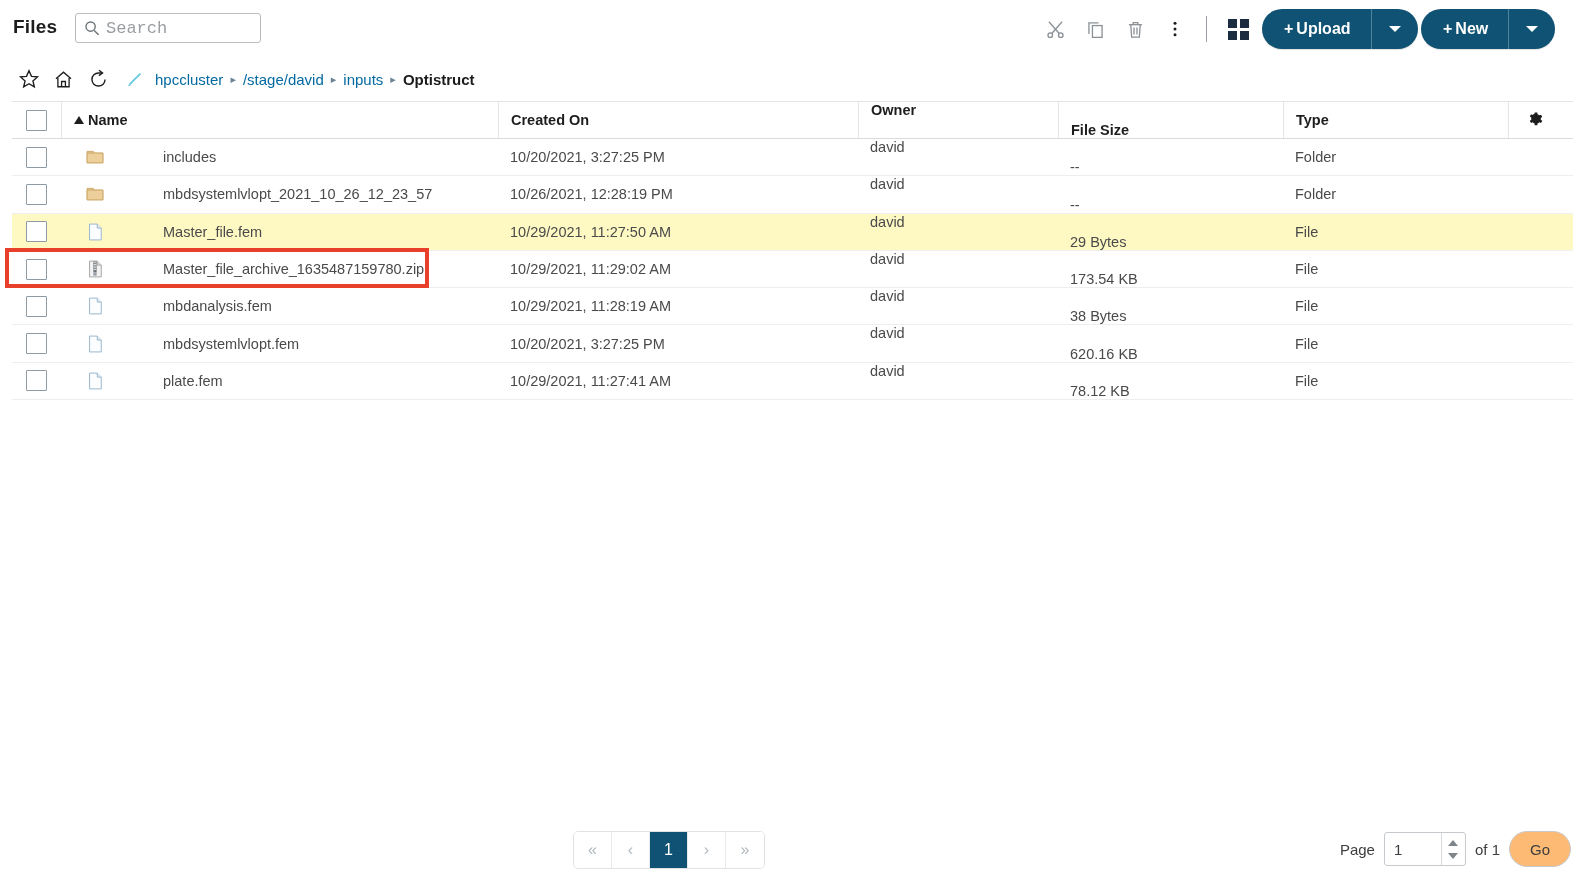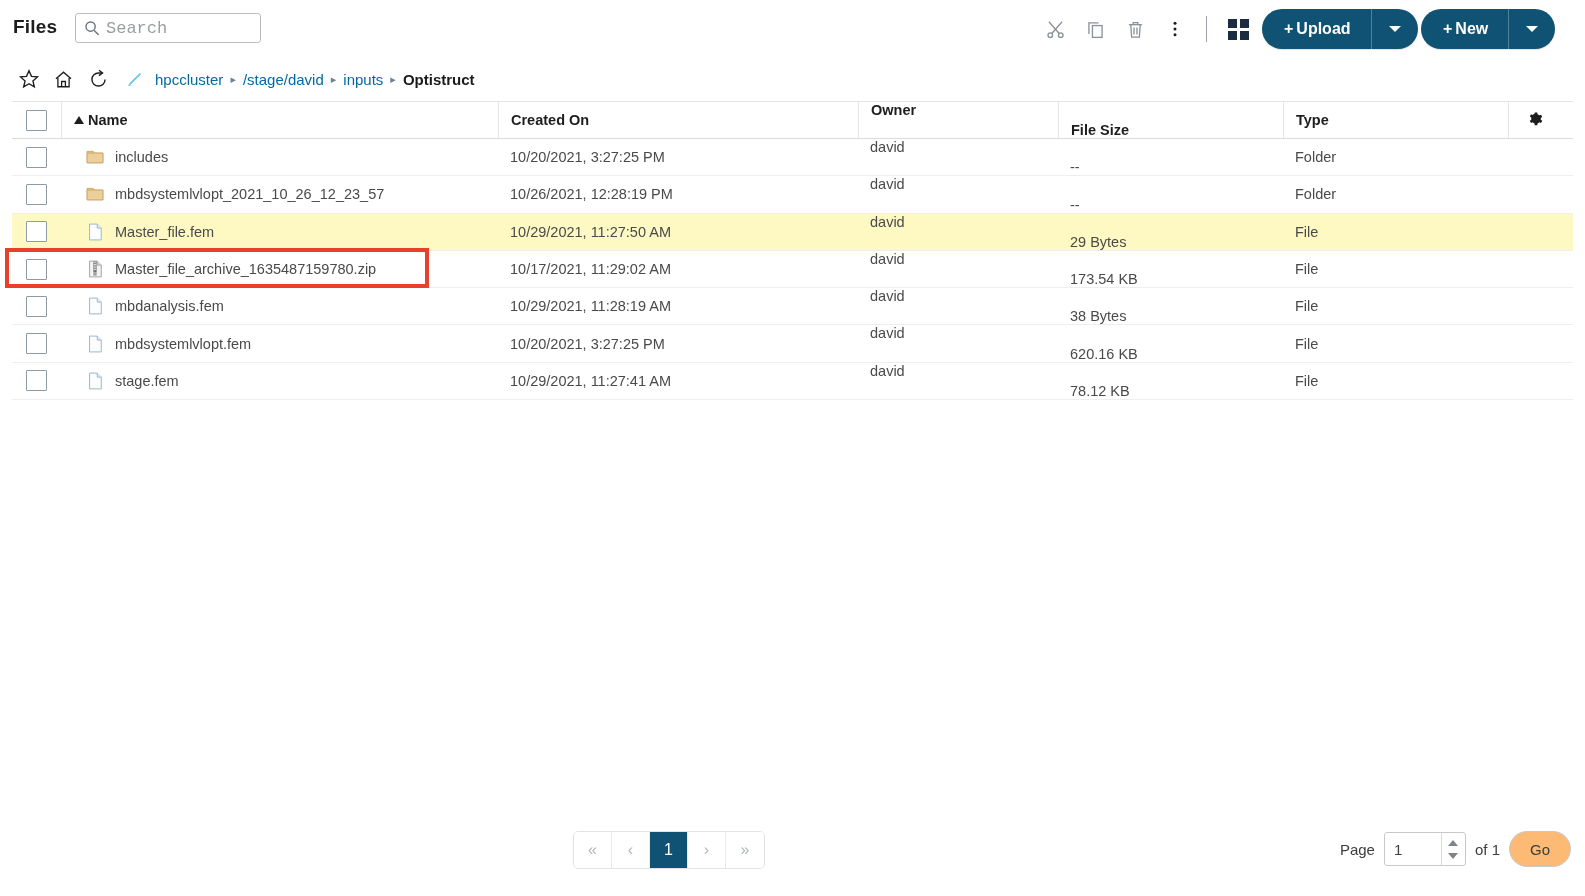--- a/index.html
+++ b/index.html
@@ -115,21 +115,21 @@
   .thead .cell { font-weight: bold; color: #1d1d1d; font-size: 14.5px; }
   .c-check { width: 49px; padding-left: 0; display: flex; align-items: center; justify-content: center; }
   .c-name  { width: 437px; display: flex; align-items: center; border-left: 1px solid #e3e6e8; height: 100%; }
   .c-date  { width: 360px; display: flex; align-items: center; border-left: 1px solid #e3e6e8; height: 100%; }
   .c-owner { width: 200px; display: flex; align-items: flex-start; border-left: 1px solid #e3e6e8; height: 100%; }
   .c-size  { width: 225px; display: flex; align-items: flex-end; border-left: 1px solid #e3e6e8; height: 100%; }
   .c-type  { width: 225px; display: flex; align-items: center; border-left: 1px solid #e3e6e8; height: 100%; }
   .c-gear  { width: 51px; display: flex; align-items: center; justify-content: center;
              border-left: 1px solid #e3e6e8; height: 100%; padding-left: 0; }
   .trow .c-name, .trow .c-date, .trow .c-owner, .trow .c-size, .trow .c-type, .trow .c-gear { border-left: none; }
-  .trow .c-name { padding-left: 24px; }
+  .trow .c-name { padding-left: 24px; gap: 48px; }
 
   .chk {
     width: 21px; height: 21px; border: 1px solid #8e9ba4; background: #fff; border-radius: 1px;
     cursor: pointer; display: block;
   }
   .sort-asc {
     width: 0; height: 0; border-left: 5.5px solid transparent; border-right: 5.5px solid transparent;
     border-bottom: 8px solid #1d1d1d; margin-right: 4px; flex: none;
   }
   .fname { margin-left: 10px; color: #4a4a4a; font-size: 14.5px; cursor: pointer; }
@@ -400,21 +400,21 @@
                 <rect x="10.4" y="6" width="3.2" height="1"></rect>
                 <rect x="10.4" y="8" width="3.2" height="1"></rect>
                 <rect x="10.4" y="10" width="3.2" height="1"></rect>
                 <rect x="10.4" y="12" width="3.2" height="1"></rect>
               </g>
               <rect x="10" y="16" width="4" height="4" fill="#9aa0a6"></rect>
             </svg>
           </span>
           <span class="fname">Master_file_archive_1635487159780.zip</span>
         </div>
-        <div class="cell c-date">10/17/2021, 11:29:02 AM</div>
+        <div class="cell c-date">10/29/2021, 11:29:02 AM</div>
         <div class="cell c-owner">david</div>
         <div class="cell c-size">173.54 KB</div>
         <div class="cell c-type">File</div>
         <div class="cell c-gear"></div>
       </div>
       <div class="trow">
         <div class="cell c-check">
           <span class="chk"></span>
         </div>
         <div class="cell c-name">
@@ -455,21 +455,21 @@
         <div class="cell c-check">
           <span class="chk"></span>
         </div>
         <div class="cell c-name">
           <span>
             <svg class="ficon" viewBox="0 0 24 24">
               <path d="M5.5 2.5h9.2l4.8 4.8V21.5H5.5z" fill="#fbfdff" stroke="#9cb8cc" stroke-width="1.2"></path>
               <path d="M14.7 2.5v4.8h4.8" fill="#e4eef5" stroke="#9cb8cc" stroke-width="1.2"></path>
             </svg>
           </span>
-          <span class="fname">stage.fem</span>
+          <span class="fname">plate.fem</span>
         </div>
         <div class="cell c-date">10/29/2021, 11:27:41 AM</div>
         <div class="cell c-owner">david</div>
         <div class="cell c-size">78.12 KB</div>
         <div class="cell c-type">File</div>
         <div class="cell c-gear"></div>
       </div>
     </div>
 </div>
 

